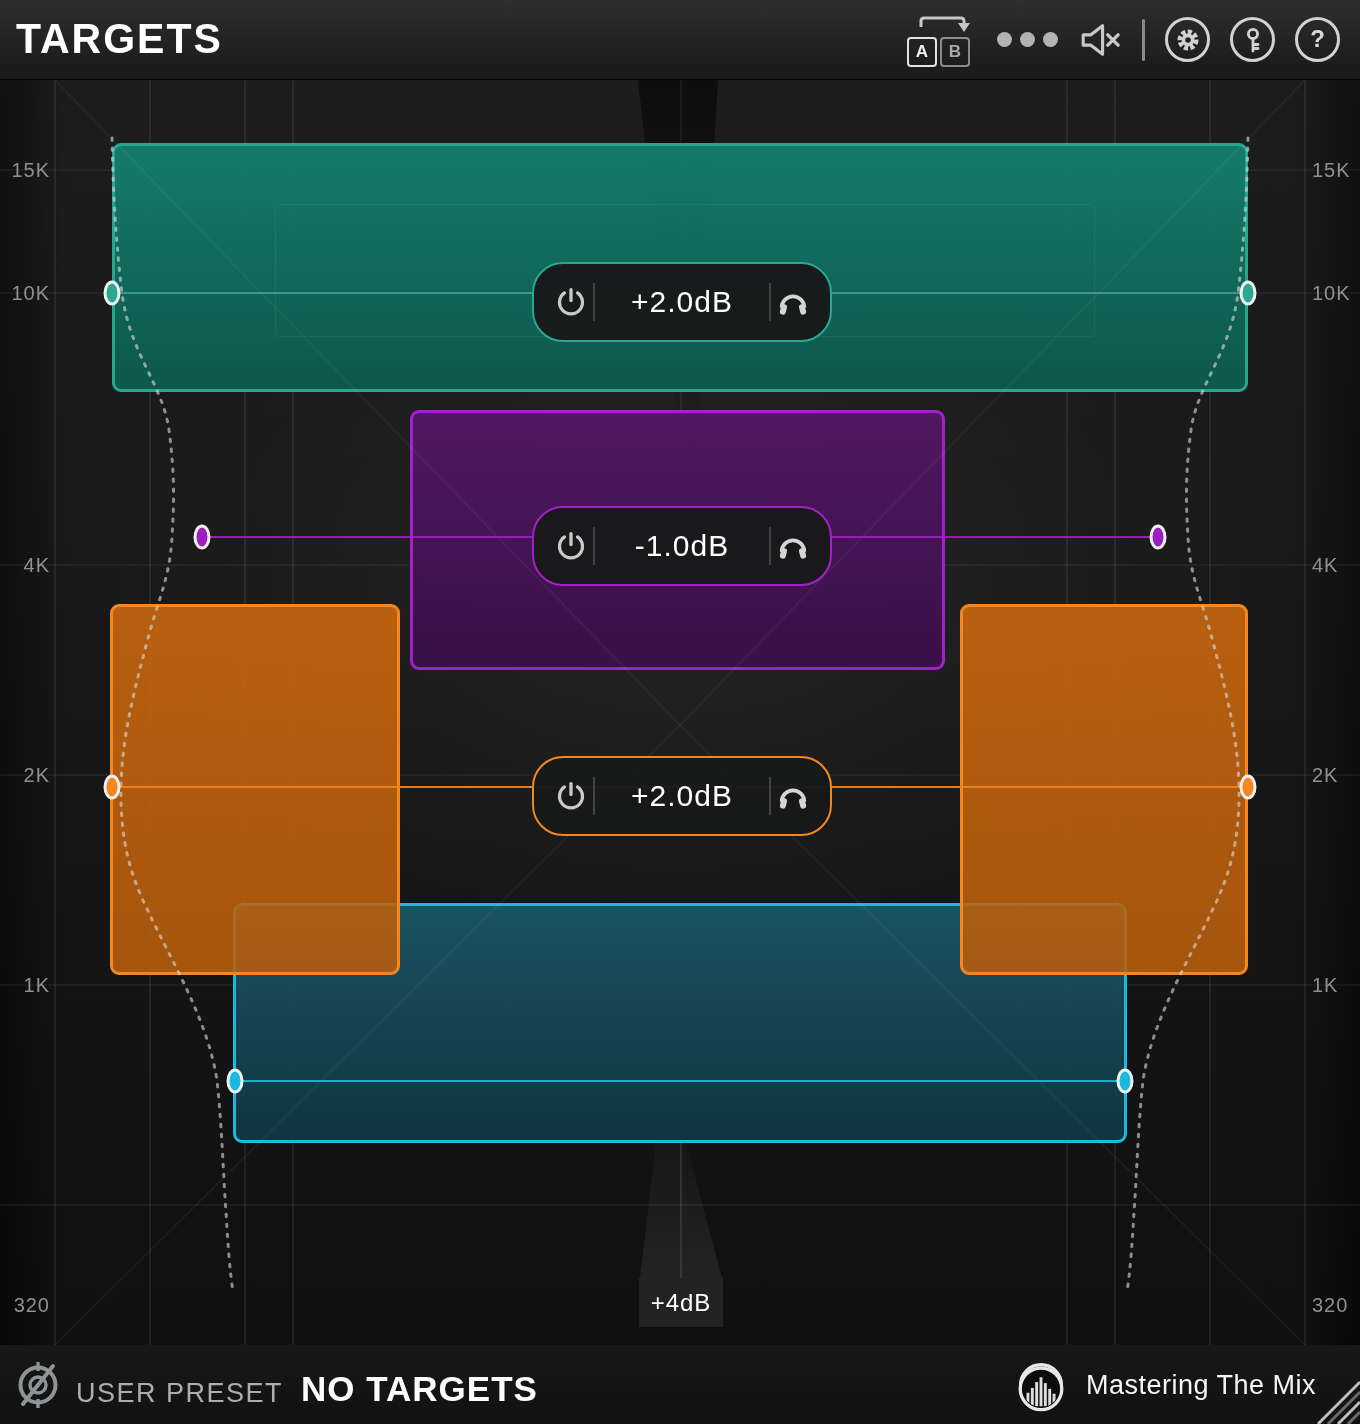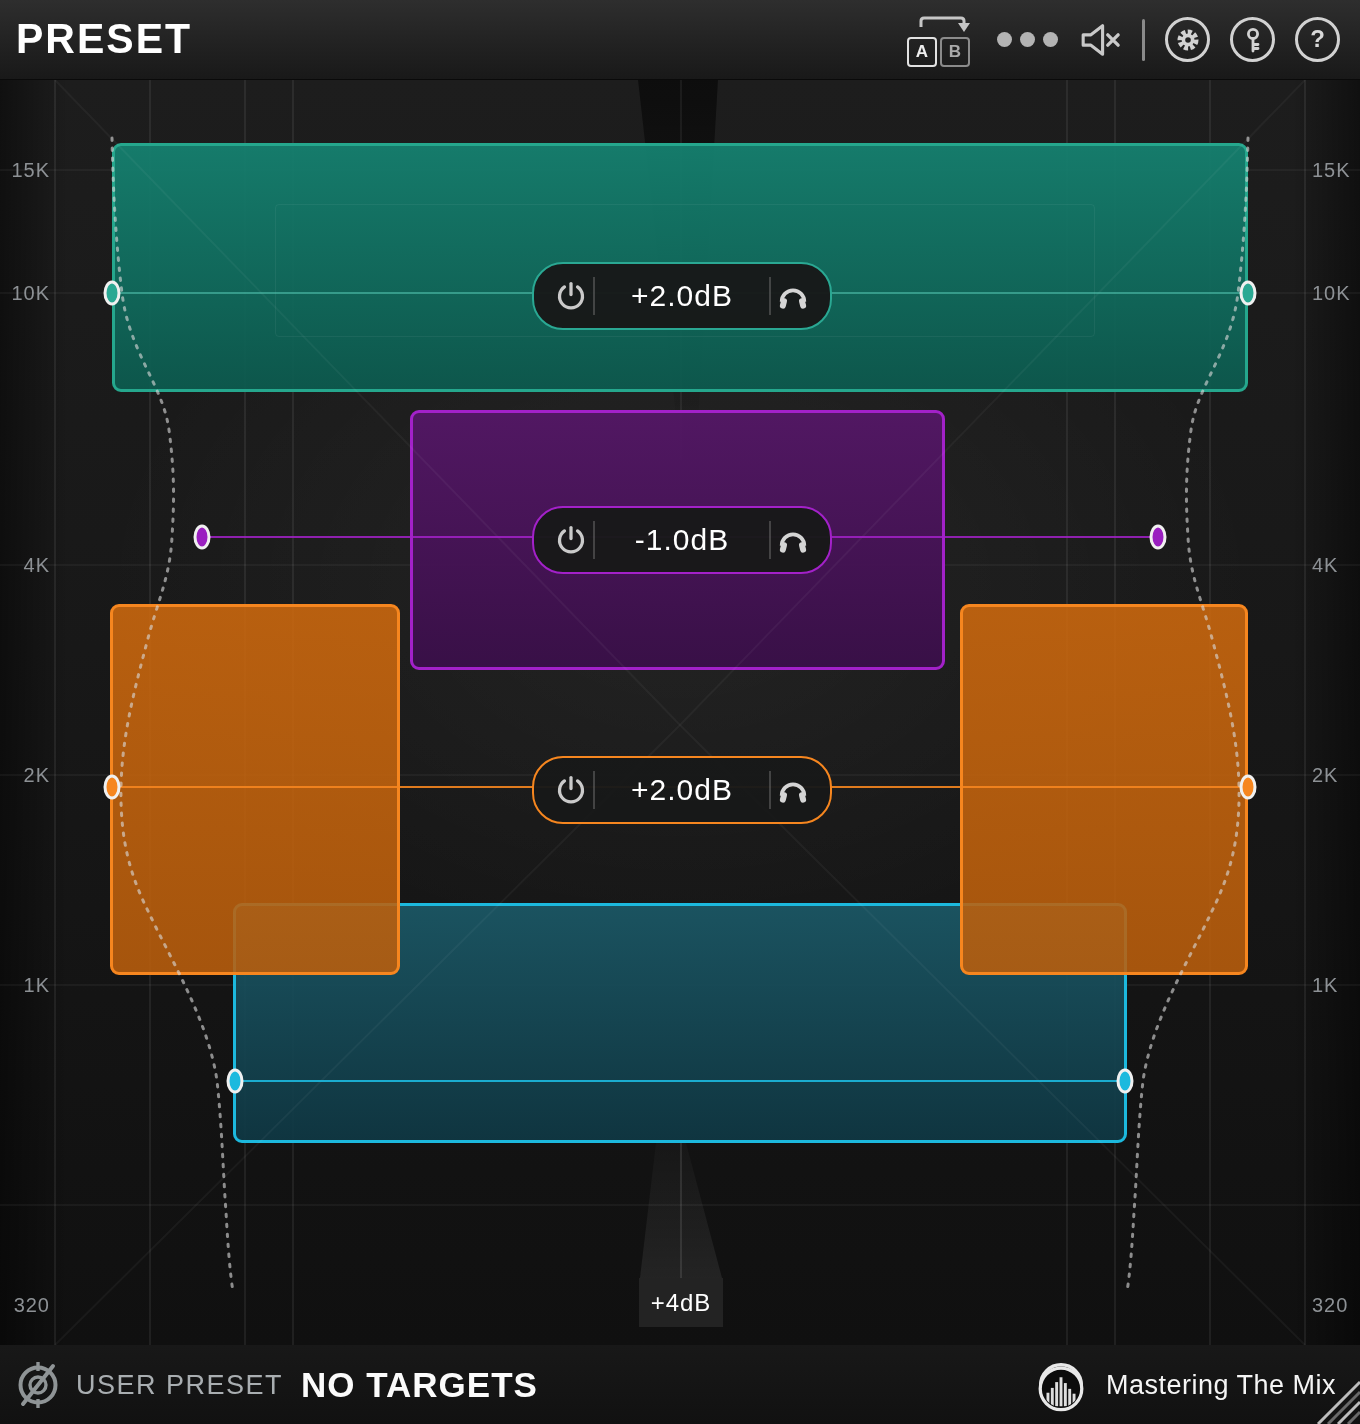--- a/index.html
+++ b/index.html
@@ -53,54 +53,54 @@
     border:1px solid rgba(255,255,255,.055);border-radius:4px;}
   .band-umid{left:410px;top:330px;width:535px;height:260px;border:3px solid #a321c9;
     background:linear-gradient(180deg,rgba(84,23,102,.95),rgba(58,15,73,.95));z-index:3;}
   .band-lowmid{left:233px;top:823px;width:894px;height:240px;border:3px solid #1cb9de;
     background:linear-gradient(180deg,rgba(27,88,102,.92),rgba(15,56,68,.92));z-index:3;}
   .band-mid{top:524px;height:371px;border:3px solid #f6861f;
     background:linear-gradient(180deg,rgba(206,105,14,.88),rgba(186,94,12,.88));z-index:4;}
   .band-mid-l{left:110px;width:290px;}
   .band-mid-r{left:960px;width:288px;}
 
-  .pill{position:absolute;left:532px;width:300px;height:68px;border-radius:31px;
+  .pill{position:absolute;left:532px;width:300px;height:80px;border-radius:31px;
     background:rgba(24,25,25,.97);display:flex;align-items:center;
     padding:0 15px;box-sizing:border-box;z-index:6;}
   .pill-high{top:182px;border:2.5px solid #2aa893;}
   .pill-umid{top:426px;border:2.5px solid #a321c9;}
   .pill-mid{top:676px;border:2.5px solid #f6861f;}
   .pill-lowmid{top:970px;border:2.5px solid #1cb9de;}
   .pdiv{width:2px;height:38px;background:rgba(150,150,150,.35);}
   .pval{flex:1;text-align:center;color:#fff;font-size:30px;letter-spacing:1px;font-weight:400;}
   .picon{width:44px;display:flex;align-items:center;justify-content:center;}
 
   .gain-scale{position:absolute;left:639px;top:1198px;width:84px;height:49px;
     background:#232323;color:#fff;font-size:24px;display:flex;align-items:center;
     justify-content:center;z-index:4;letter-spacing:1px;}
 
   
   .bottombar{position:absolute;left:0;top:1345px;width:1360px;height:79px;
     background:linear-gradient(180deg,#181818,#111);display:flex;align-items:center;
     justify-content:space-between;z-index:20;box-sizing:border-box;
     border-top:1px solid rgba(255,255,255,.03);}
-  .preset-group{display:flex;align-items:center;gap:14px;padding-left:14px;}
+  .preset-group{display:flex;align-items:flex-end;gap:14px;padding-left:14px;}
   .preset-type{color:#a9aeb1;font-size:27px;letter-spacing:1.5px;}
   .preset-name{color:#fbfbfb;font-size:35px;font-weight:700;letter-spacing:1px;margin-left:4px;}
-  .brand-group{display:flex;align-items:center;gap:14px;padding-right:24px;}
+  .brand-group{display:flex;align-items:center;gap:14px;padding-right:44px;}
   .brand-name{color:#f5f5f5;font-size:27px;letter-spacing:.5px;}
   .resize-grip{position:absolute;right:0;bottom:0;}
 </style>
 </head>
 <body>
 
 <div class="app">
 
   <div class="topbar">
-    <div class="app-title">PRESET</div>
+    <div class="app-title">TARGETS</div>
     <div class="topbar-right">
 
       <div class="ab-widget">
         <svg class="ab-arrow" width="66" height="22" viewBox="0 0 66 22">
           <path d="M12 14 V8 Q12 5 15 5 H52 Q55 5 55 8 V13" fill="none" stroke="#c6c6c6" stroke-width="3"></path>
           <path d="M49 11 L61 11 L55 20 Z" fill="#c6c6c6" transform="translate(0,-1)"></path>
         </svg>
         <div class="ab-boxes">
           <div class="ab-box ab-a">
               <span>A</span>

